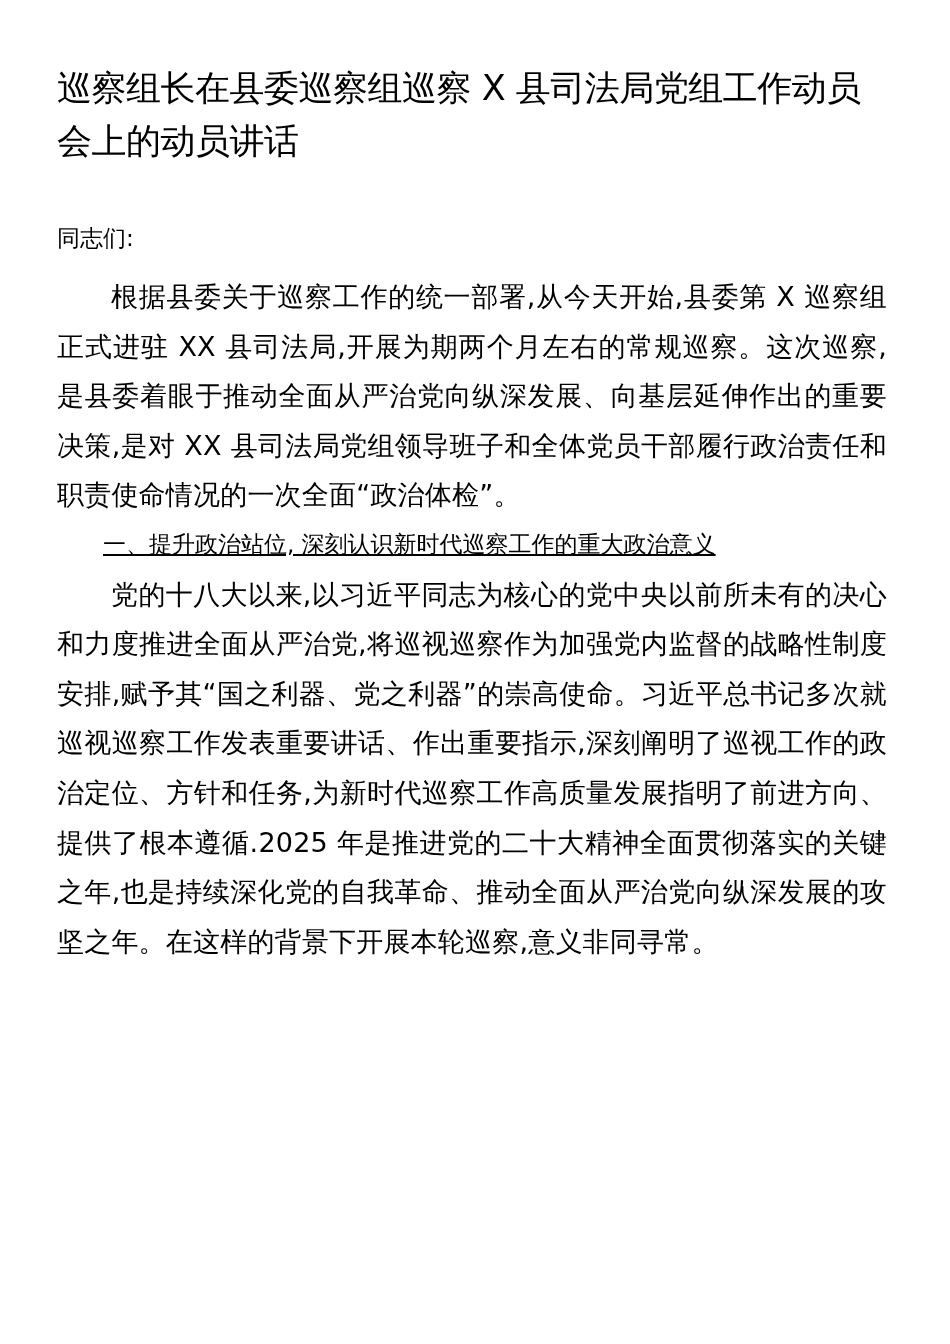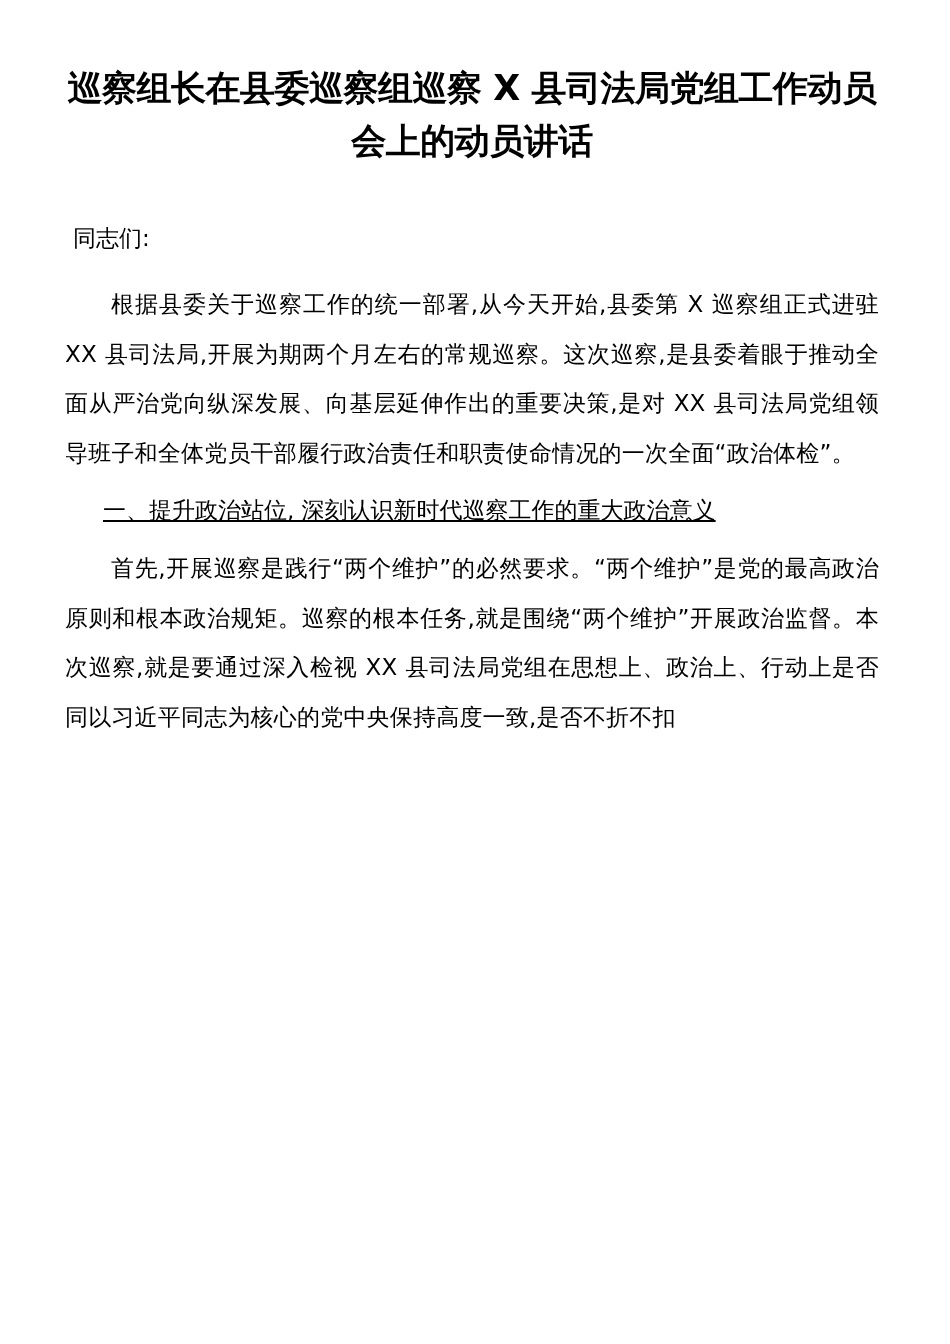--- a/index.html
+++ b/index.html
@@ -16,43 +16,42 @@
       font-family: "DejaVu Sans", "Liberation Sans", sans-serif;
     }
     .page {
       position: absolute;
       left: 57px;
       top: 62px;
       width: 830px;
     }
     .title {
       margin: 0;
-      text-align: center;
       font-size: 35px;
       line-height: 53px;
-      font-weight: bold;
+      font-weight: normal;
       letter-spacing: -0.5px;
     }
     .salutation {
       margin: 0;
       position: absolute;
       top: 160px;
-      left: 16px;
+      left: 0;
       font-size: 23px;
       line-height: 32px;
     }
     .body-text {
       position: absolute;
       top: 210px;
       left: 0;
       width: 830px;
     }
     .para {
-      margin: 8px;
-      font-size: 23px;
+      margin: 0;
+      font-size: 27px;
       line-height: 49.6px;
       text-indent: 2em;
       text-align: justify;
       letter-spacing: 0.2px;
     }
     .heading {
       margin: 0;
       font-size: 23px;
       line-height: 49.6px;
       text-indent: 2em;
@@ -63,15 +62,15 @@
 <body>
 
 <div class="page">
   <h1 class="title">巡察组长在县委巡察组巡察 X 县司法局党组工作动员会上的动员讲话</h1>
 
   <p class="salutation">同志们:</p>
 
   <div class="body-text">
     <p class="para">根据县委关于巡察工作的统一部署,从今天开始,县委第 X 巡察组正式进驻 XX 县司法局,开展为期两个月左右的常规巡察。这次巡察,是县委着眼于推动全面从严治党向纵深发展、向基层延伸作出的重要决策,是对 XX 县司法局党组领导班子和全体党员干部履行政治责任和职责使命情况的一次全面“政治体检”。</p>
     <p class="heading">一、提升政治站位, 深刻认识新时代巡察工作的重大政治意义</p>
-    <p class="para">首先,开展巡察是践行“两个维护”的必然要求。“两个维护”是党的最高政治原则和根本政治规矩。巡察的根本任务,就是围绕“两个维护”开展政治监督。本次巡察,就是要通过深入检视 XX 县司法局党组在思想上、政治上、行动上是否同以习近平同志为核心的党中央保持高度一致,是否不折不扣</p>
+    <p class="para">党的十八大以来,以习近平同志为核心的党中央以前所未有的决心和力度推进全面从严治党,将巡视巡察作为加强党内监督的战略性制度安排,赋予其“国之利器、党之利器”的崇高使命。习近平总书记多次就巡视巡察工作发表重要讲话、作出重要指示,深刻阐明了巡视工作的政治定位、方针和任务,为新时代巡察工作高质量发展指明了前进方向、提供了根本遵循.2025 年是推进党的二十大精神全面贯彻落实的关键之年,也是持续深化党的自我革命、推动全面从严治党向纵深发展的攻坚之年。在这样的背景下开展本轮巡察,意义非同寻常。</p>
   </div>
 </div>
 
 </body></html>

